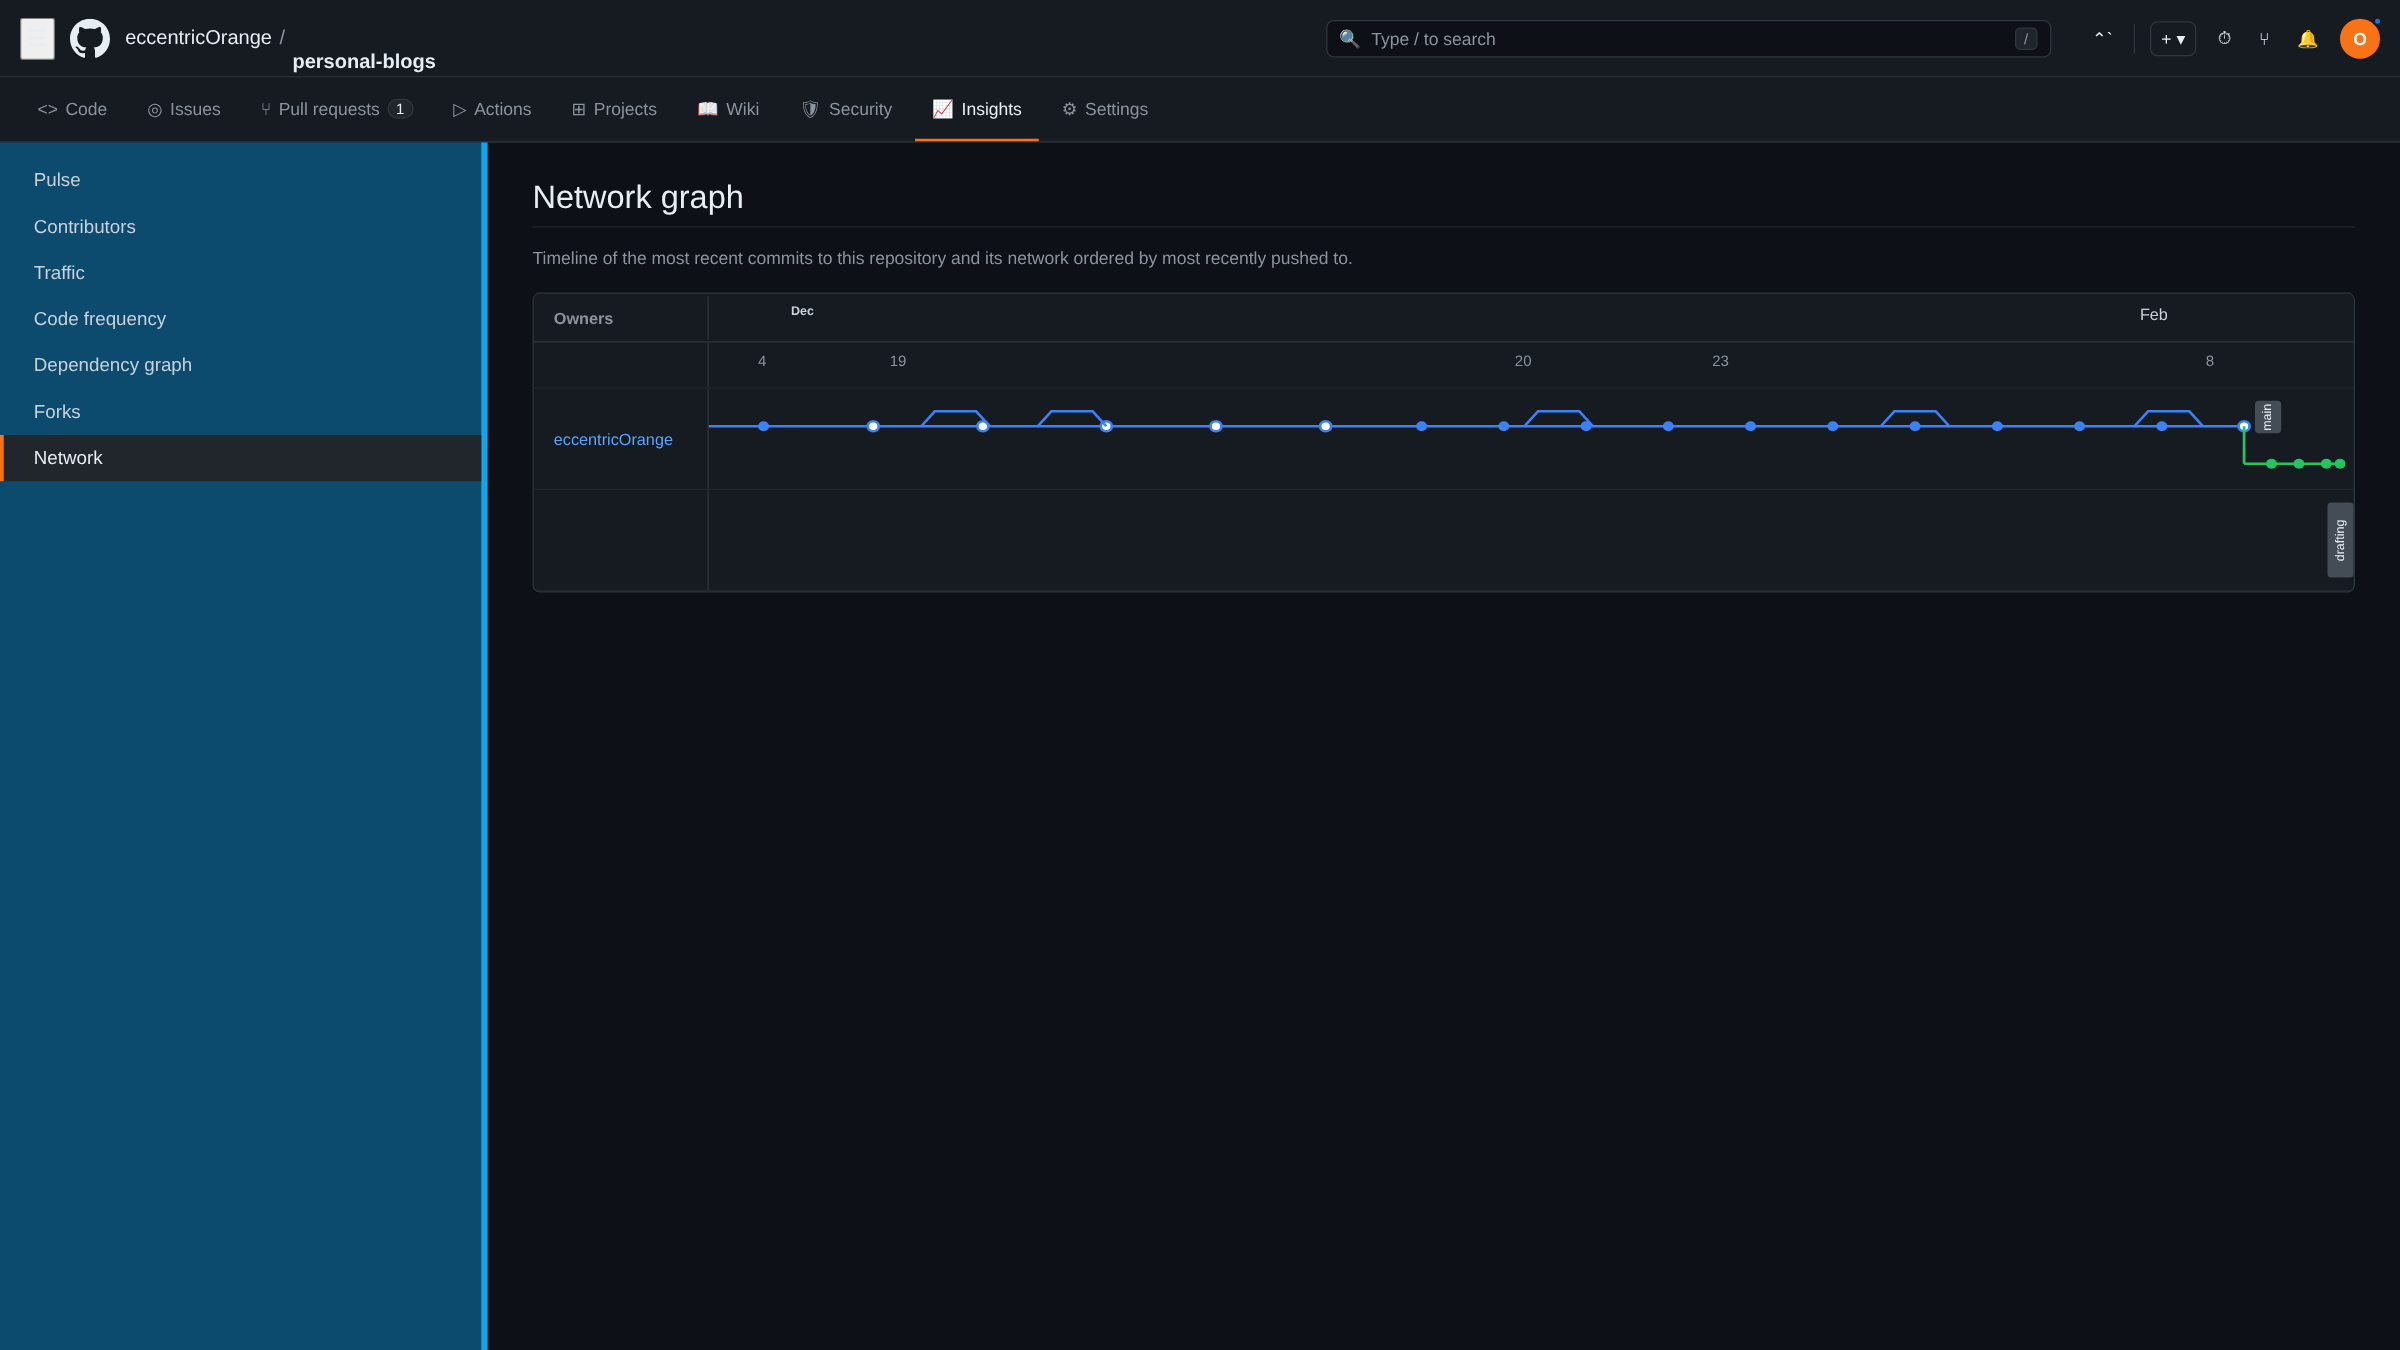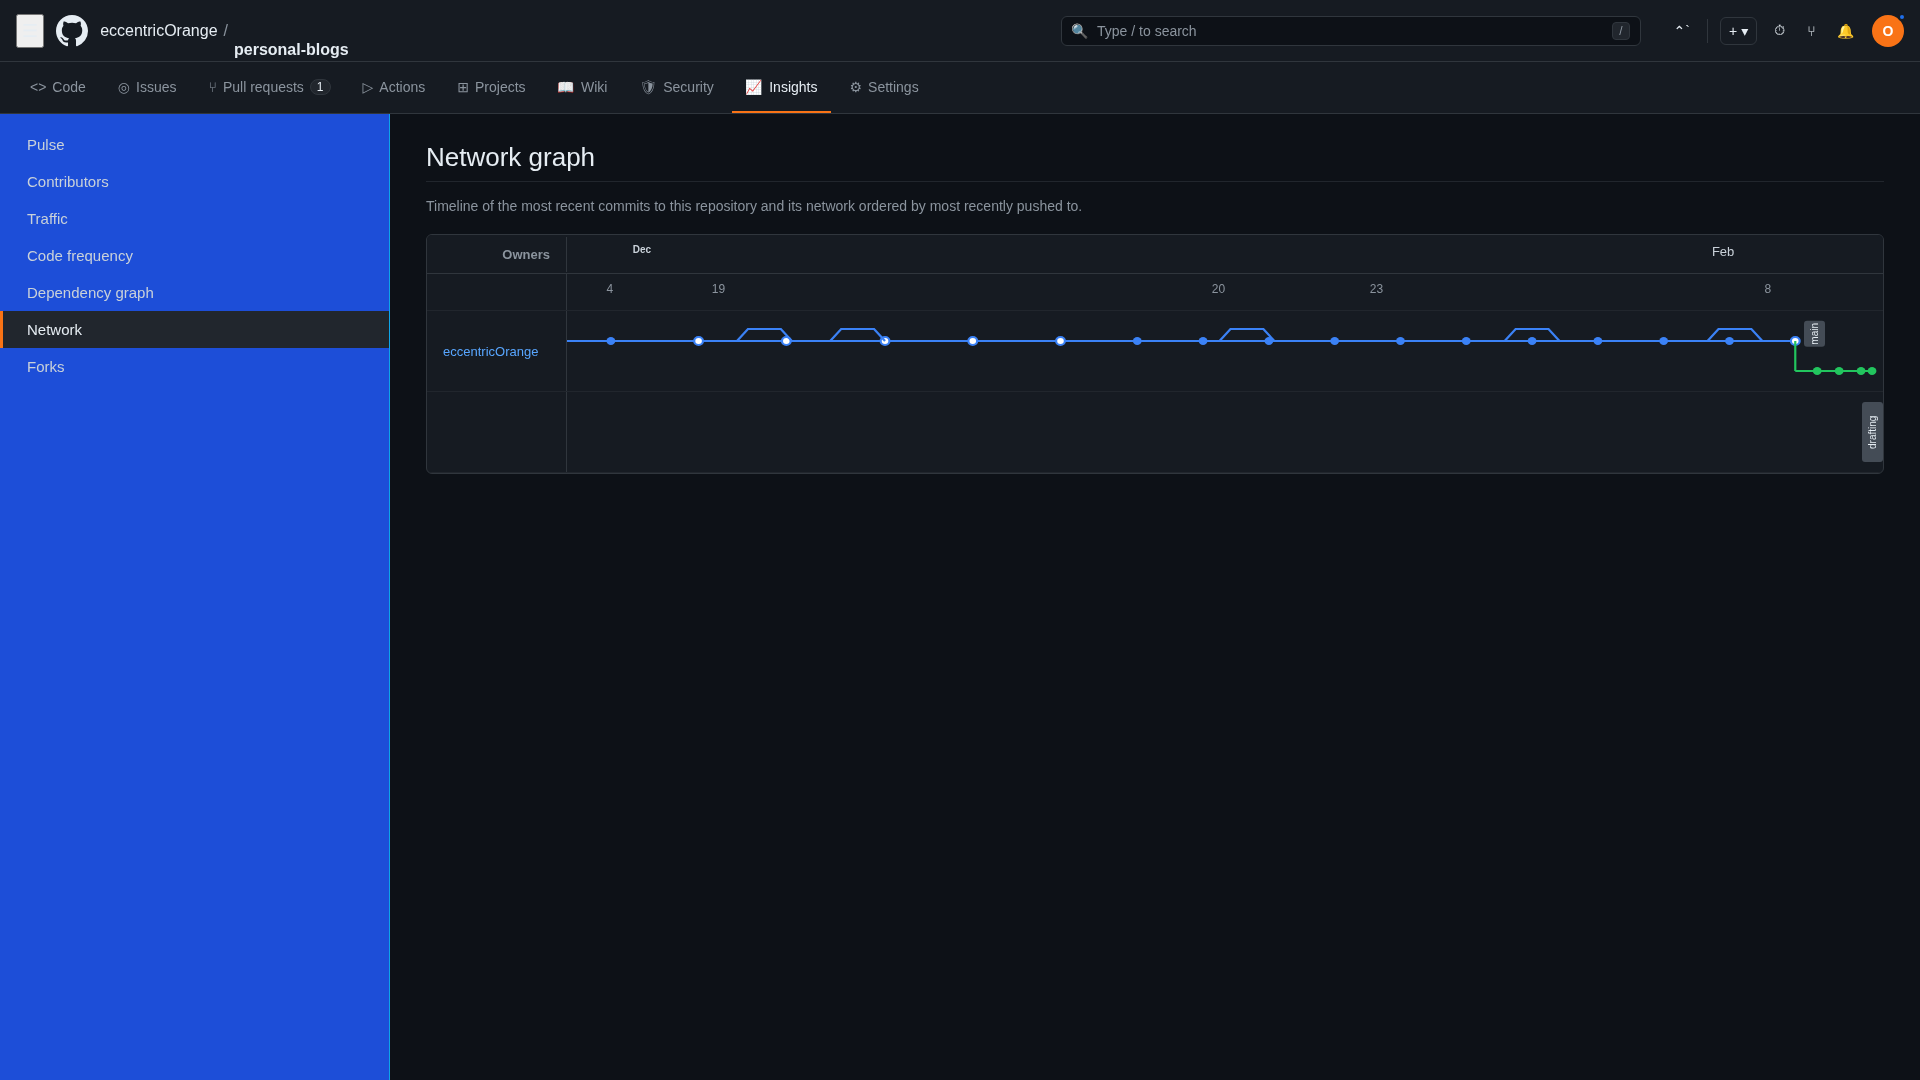--- a/index.html
+++ b/index.html
@@ -157,22 +157,22 @@
     
     .main-layout {
       display: flex;
       min-height: calc(1080px - 114px);
     }
 
     
     .sidebar {
       width: 390px;
       min-width: 390px;
-      background: #1d4ed8;
-      border-right: 1px solid #0ea5e9;
+      background: #0c4a6e;
+      border-right: 5px solid #0ea5e9;
       padding: 12px 0;
     }
     .sidebar-item {
       display: flex;
       align-items: center;
       padding: 10px 24px;
       color: #c9d1d9;
       cursor: pointer;
       font-size: 15px;
       border-left: 3px solid transparent;
@@ -205,21 +205,20 @@
       margin-bottom: 20px;
     }
 
     
     .network-graph-container {
       border: 1px solid #30363d;
       border-radius: 6px;
       background: #161b22;
       overflow: hidden;
       width: 100%;
-      text-align: right;
     }
     .graph-header {
       display: flex;
       align-items: center;
       border-bottom: 1px solid #30363d;
       background: #161b22;
     }
     .graph-owners-col {
       width: 140px;
       min-width: 140px;
@@ -403,25 +402,25 @@
     </div>
     <div class="sidebar-item">
       <span>Traffic</span>
     </div>
     <div class="sidebar-item">
       <span>Code frequency</span>
     </div>
     <div class="sidebar-item">
       <span>Dependency graph</span>
     </div>
+    <div class="sidebar-item">
+      <span>Forks</span>
+    </div>
     <div class="sidebar-item active">
       <span>Network</span>
-    </div>
-    <div class="sidebar-item">
-      <span>Forks</span>
     </div>
   </div>
 
   <div class="content">
     <h1 class="page-title">Network graph</h1>
     <hr class="page-divider">
     <p class="page-description">Timeline of the most recent commits to this repository and its network ordered by most recently pushed to.</p>
 
     <div class="network-graph-container">
 

